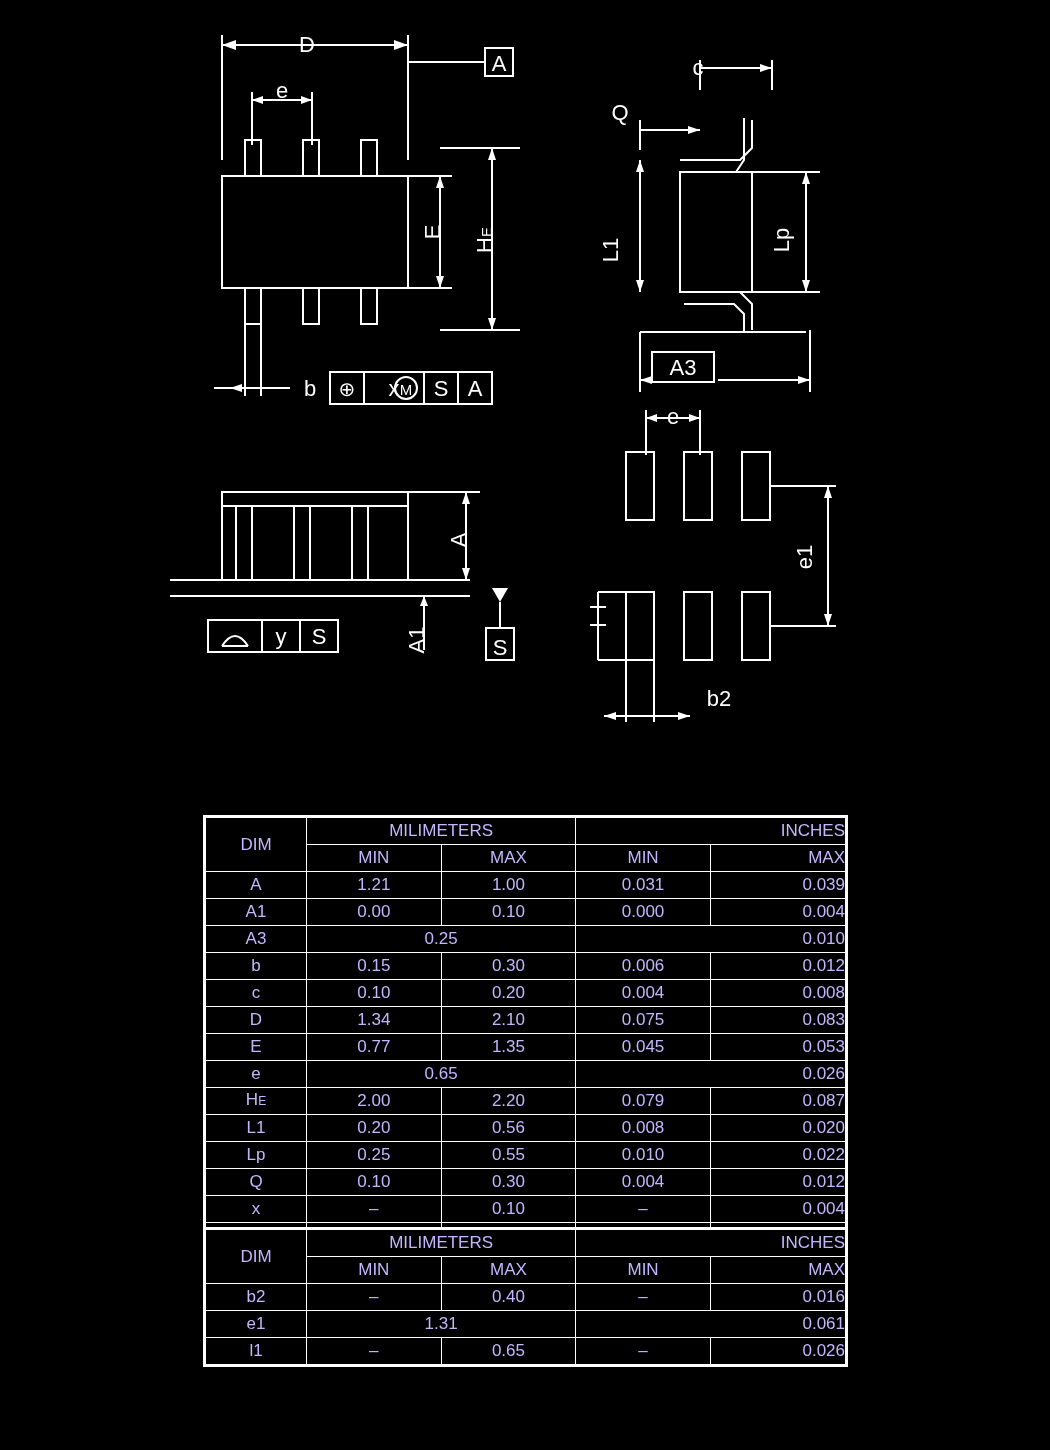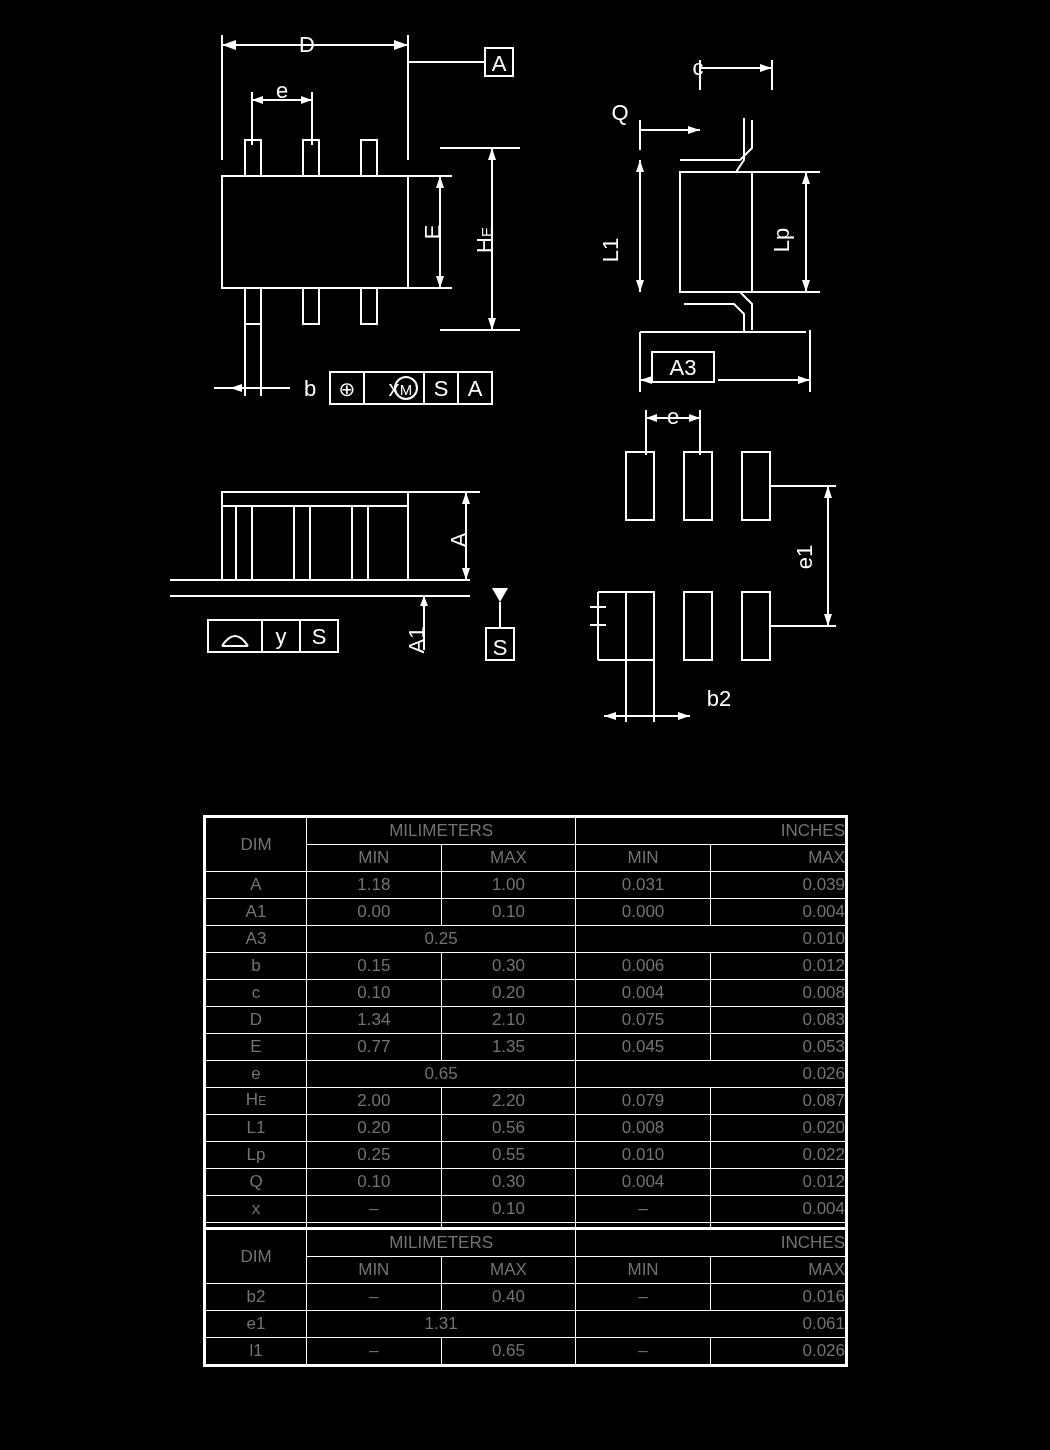--- a/index.html
+++ b/index.html
@@ -36,21 +36,21 @@
     box-sizing: border-box;
   }
   #table-main-wrap { top: 815px; width: 645px; }
   #table-extra-wrap { top: 1227px; width: 645px; }
 
   table.dim {
     border-collapse: collapse;
     width: 100%;
     table-layout: fixed;
     font-family: "Liberation Sans", sans-serif;
-    color: #737373;
+    color: #c4b5fd;
   }
   table.dim td, table.dim th {
     border: 1px solid #ffffff;
     text-align: center;
     vertical-align: middle;
     font-weight: normal;
     font-size: 17px;
     padding: 2px 0 3px 0;
     height: 21px;
     line-height: 19px;
@@ -259,21 +259,21 @@
           <td colspan="2" class="unit-head">INCHES</td>
         </tr>
         <tr>
           <td class="valcol">MIN</td>
           <td class="valcol">MAX</td>
           <td class="valcol">MIN</td>
           <td class="valcol">MAX</td>
         </tr>
         <tr>
           <td class="dimcol">A</td>
-          <td class="valcol">1.18</td>
+          <td class="valcol">1.21</td>
           <td class="valcol">1.00</td>
           <td class="valcol">0.031</td>
           <td class="valcol">0.039</td>
         </tr>
         <tr>
           <td class="dimcol">A1</td>
           <td class="valcol">0.00</td>
           <td class="valcol">0.10</td>
           <td class="valcol">0.000</td>
           <td class="valcol">0.004</td>

